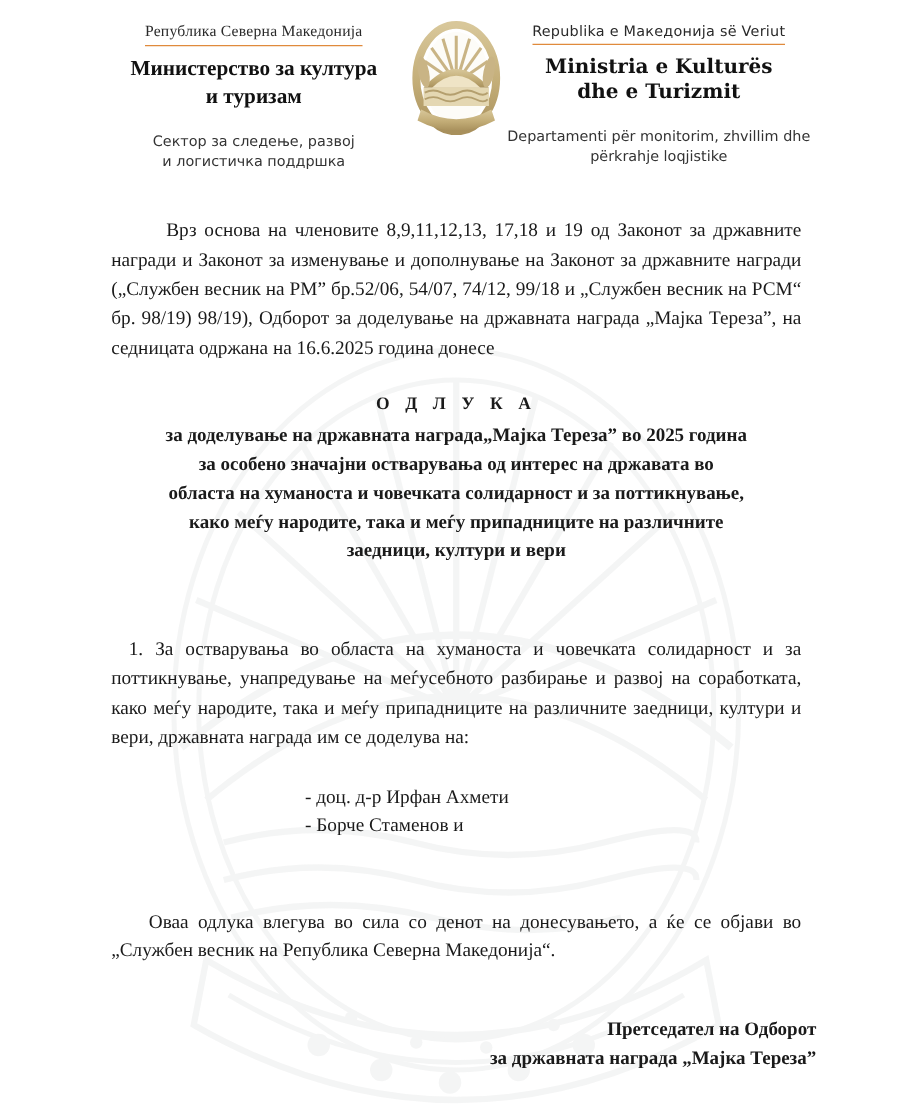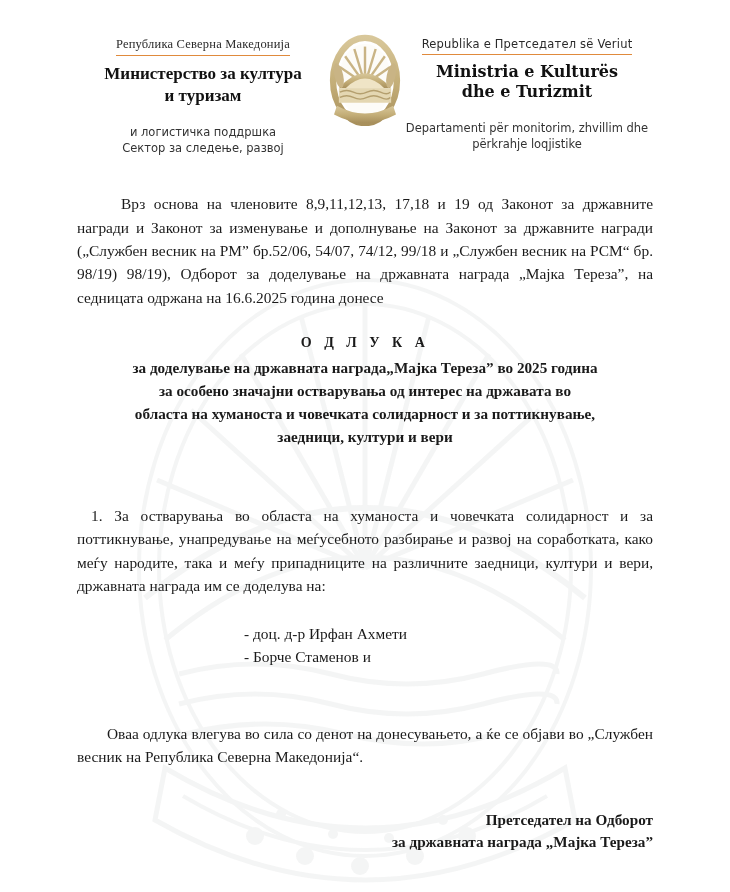--- a/index.html
+++ b/index.html
@@ -35,21 +35,21 @@
     width: 730px;
     height: 892px;
     box-sizing: border-box;
   }
 
   
   .letterhead {
     display: flex;
     align-items: flex-start;
     justify-content: center;
-    padding-top: 34px;
+    padding-top: 16px;
   }
   .lh-col {
     width: 238px;
   }
   .lh-col.left { text-align: center; }
   .lh-col.right { text-align: center; }
 
   .country-name {
     font-family: "Liberation Serif", serif;
     font-size: 12.5px;
@@ -102,21 +102,21 @@
   .body-block {
     margin: 0 auto;
     width: 576px;
   }
 
   p.just {
     text-align: justify;
     text-justify: inter-word;
     font-size: 15.4px;
     line-height: 1.52;
-    margin: 0;
+    margin: 12px;
   }
   p.intro {
     margin-top: 36px;
     text-indent: 44px;
   }
 
   .decision-title {
     text-align: center;
     margin-top: 23px;
   }
@@ -211,22 +211,22 @@
 
     <div class="lh-col left">
       <div>
         <span class="country-name">Република Северна Македонија</span>
       </div>
       <div class="ministry">
         <div>Министерство за култура</div>
         <div>и туризам</div>
       </div>
       <div class="department">
+        <div>Сектор за следење, развој</div>
         <div>и логистичка поддршка</div>
-        <div>Сектор за следење, развој</div>
       </div>
     </div>
 
     <div class="emblem-wrap">
       <svg width="78" height="92" viewBox="0 0 160 190" aria-hidden="true">
         <defs>
           <linearGradient id="gold" x1="0" y1="0" x2="0" y2="1">
             <stop offset="0%" stop-color="#d8c79a"></stop>
             <stop offset="55%" stop-color="#c3ad77"></stop>
             <stop offset="100%" stop-color="#a8905c"></stop>
@@ -259,21 +259,21 @@
 
         <g fill="#c9b485">
           <ellipse cx="26" cy="86" rx="9" ry="26" transform="rotate(-12 26 86)"></ellipse>
           <ellipse cx="134" cy="86" rx="9" ry="26" transform="rotate(12 134 86)"></ellipse>
         </g>
       </svg>
     </div>
 
     <div class="lh-col right">
       <div>
-        <span class="country-name">Republika e Претседател së Veriut</span>
+        <span class="country-name">Republika e Македонија së Veriut</span>
       </div>
       <div class="ministry">
         <div>Ministria e Kulturës</div>
         <div>dhe e Turizmit</div>
       </div>
       <div class="department">
         <div>Departamenti për monitorim, zhvillim dhe</div>
         <div>përkrahje loqjistike</div>
       </div>
     </div>
@@ -283,20 +283,21 @@
   <main class="body-block">
 
     <p class="just intro">Врз основа на членовите 8,9,11,12,13, 17,18 и 19 од Законот за државните награди и Законот за изменување и дополнување на Законот за државните награди („Службен весник на РМ” бр.52/06, 54/07, 74/12, 99/18 и „Службен весник на РСМ“ бр. 98/19) 98/19), Одборот за доделување на државната награда „Мајка Тереза”, на седницата одржана на 16.6.2025 година  донесе</p>
 
     <div class="decision-title">
       <div class="decision-word">О Д Л У К А</div>
       <div class="decision-sub">
         <div>за доделување на државната награда„Мајка Тереза” во 2025 година</div>
         <div>за особено значајни остварувања од интерес на државата во</div>
         <div>областа на хуманоста и човечката солидарност и за поттикнување,</div>
+        <div>како меѓу народите, така и меѓу припадниците на различните</div>
         <div>заедници, култури и вери</div>
       </div>
     </div>
 
     <p class="just item-one">1. За остварувања во областа на хуманоста и човечката солидарност  и за поттикнување, унапредување на меѓусебното разбирање и развој на соработката, како меѓу народите, така и меѓу припадниците на различните заедници, култури и вери,  државната награда им се доделува на:</p>
 
     <div class="recipients">
       <div>- доц. д-р Ирфан Ахмети</div>
       <div>- Борче Стаменов  и</div>
     </div>

